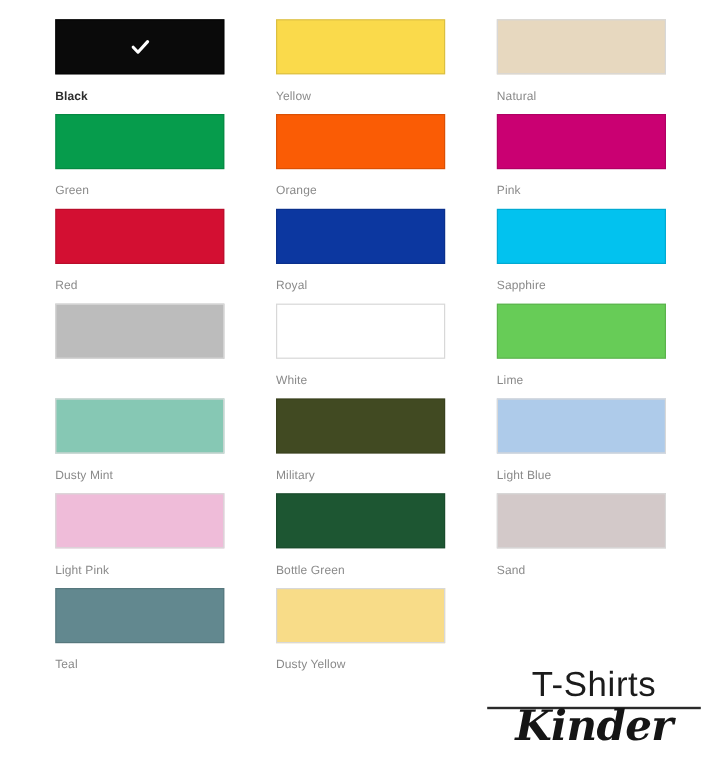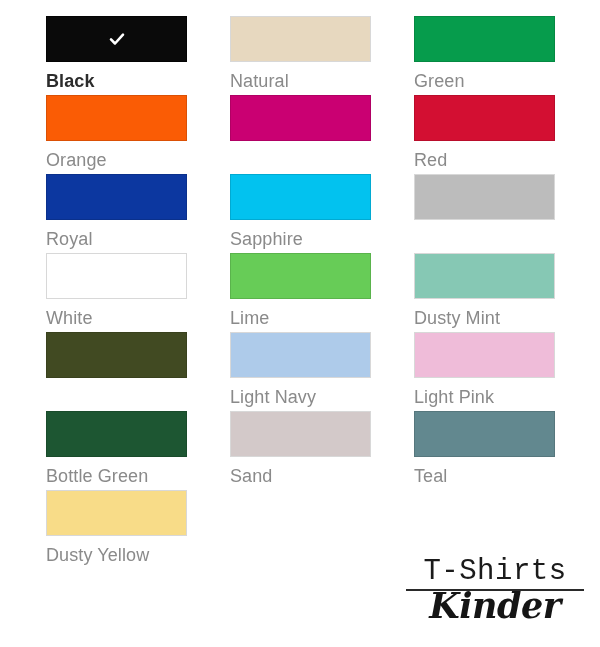--- a/index.html
+++ b/index.html
@@ -68,21 +68,21 @@
     width: 20px;
     height: 20px;
   }
   .swatch-cell.is-selected .check-icon {
     display: block;
   }
 
   .swatch-label {
     display: block;
     margin-top: 11px;
-    font-size: 18px;
+    font-size: 10px;
     line-height: 16px;
     letter-spacing: 0.1px;
     color: #8a8a8a;
     white-space: nowrap;
   }
 
   .swatch-cell.is-selected .swatch-label {
     color: #2c2c2c;
     font-weight: bold;
   }
@@ -91,21 +91,21 @@
   #brand-logo {
     position: absolute;
     right: 16px;
     bottom: 16px;
     width: 178px;
     height: 76px;
     text-align: center;
     pointer-events: none;
   }
   .brand-top {
-    font-family: Liberation Mono, monospace;
+    font-family: Liberation Sans, sans-serif;
     font-size: 29px;
     line-height: 33px;
     color: #1b1b1b;
     letter-spacing: 0.5px;
     display: block;
     padding: 0 6px;
   }
   .brand-rule {
     width: 100%;
     height: 2px;
@@ -132,33 +132,38 @@
   <div class="swatch-grid">
       <div class="swatch-cell is-selected">
         <div class="swatch-chip" style="background: rgb(10, 10, 10);">
           <svg class="check-icon" viewBox="0 0 24 24" width="20" height="20" aria-hidden="true">
             <path d="M4.8 12.4 L9.6 17.4 L19.2 6.8" fill="none" stroke="#ffffff" stroke-width="3.1" stroke-linecap="round" stroke-linejoin="round"></path>
           </svg>
         </div>
         <span class="swatch-label">Black</span>
       </div>
       <div class="swatch-cell">
+        <div class="swatch-chip" style="background: rgb(250, 218, 75);"></div>
+        <span class="swatch-label">Yellow</span>
+      </div>
+      <div class="swatch-cell">
         <div class="swatch-chip light-chip" style="background: rgb(231, 216, 191);"></div>
         <span class="swatch-label">Natural</span>
       </div>
       <div class="swatch-cell">
         <div class="swatch-chip" style="background: rgb(6, 156, 76);"></div>
         <span class="swatch-label">Green</span>
       </div>
       <div class="swatch-cell">
         <div class="swatch-chip" style="background: rgb(250, 92, 5);"></div>
         <span class="swatch-label">Orange</span>
       </div>
       <div class="swatch-cell">
         <div class="swatch-chip" style="background: rgb(202, 0, 114);"></div>
+        <span class="swatch-label">Pink</span>
       </div>
       <div class="swatch-cell">
         <div class="swatch-chip" style="background: rgb(211, 15, 50);"></div>
         <span class="swatch-label">Red</span>
       </div>
       <div class="swatch-cell">
         <div class="swatch-chip" style="background: rgb(12, 55, 160);"></div>
         <span class="swatch-label">Royal</span>
       </div>
       <div class="swatch-cell">
@@ -175,24 +180,25 @@
       <div class="swatch-cell">
         <div class="swatch-chip" style="background: rgb(103, 204, 87);"></div>
         <span class="swatch-label">Lime</span>
       </div>
       <div class="swatch-cell">
         <div class="swatch-chip light-chip" style="background: rgb(134, 200, 180);"></div>
         <span class="swatch-label">Dusty Mint</span>
       </div>
       <div class="swatch-cell">
         <div class="swatch-chip" style="background: rgb(65, 74, 34);"></div>
+        <span class="swatch-label">Military</span>
       </div>
       <div class="swatch-cell">
         <div class="swatch-chip light-chip" style="background: rgb(174, 203, 234);"></div>
-        <span class="swatch-label">Light Navy</span>
+        <span class="swatch-label">Light Blue</span>
       </div>
       <div class="swatch-cell">
         <div class="swatch-chip light-chip" style="background: rgb(239, 188, 217);"></div>
         <span class="swatch-label">Light Pink</span>
       </div>
       <div class="swatch-cell">
         <div class="swatch-chip" style="background: rgb(29, 86, 50);"></div>
         <span class="swatch-label">Bottle Green</span>
       </div>
       <div class="swatch-cell">

